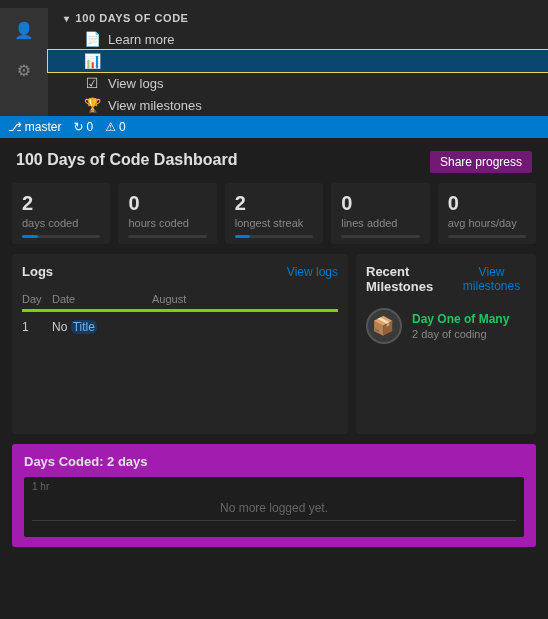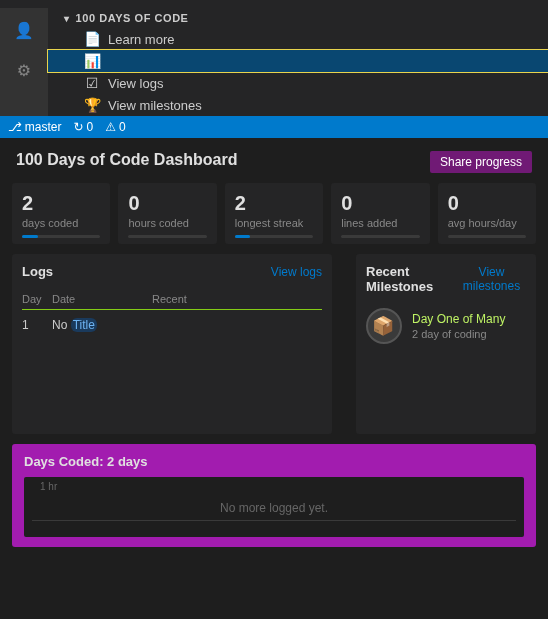--- a/index.html
+++ b/index.html
@@ -155,21 +155,21 @@
       background: #3a3a3a;
     }
     .stat-bar-fill {
       height: 100%;
       border-radius: 2px;
     }
 
     
     .main-content {
       display: flex;
-      gap: 24px;
+      gap: 8px;
       padding: 0 12px 10px 12px;
     }
 
     
     .logs-panel {
       flex: 1;
       background: #252526;
       border-radius: 3px;
       padding: 10px;
       min-height: 180px;
@@ -192,21 +192,21 @@
       text-decoration: none;
       background: none;
       border: none;
     }
     .table-header {
       display: grid;
       grid-template-columns: 30px 100px 1fr;
       font-size: 11px;
       color: #888;
       padding: 4px 0;
-      border-bottom: 1px solid #84cc16;
+      border-bottom: 3px solid #84cc16;
       margin-bottom: 4px;
     }
     .table-row {
       display: grid;
       grid-template-columns: 30px 100px 1fr;
       font-size: 12px;
       color: #ccc;
       padding: 4px 0;
       align-items: center;
     }
@@ -238,22 +238,22 @@
       border-radius: 50%;
       display: flex;
       align-items: center;
       justify-content: center;
       font-size: 18px;
       flex-shrink: 0;
       border: 2px solid #555;
     }
     .milestone-name {
       font-size: 12px;
-      font-weight: 400;
-      color: #bef264;
+      font-weight: 700;
+      color: #22c55e;
     }
     .milestone-desc {
       font-size: 11px;
       color: #888;
       margin-top: 2px;
     }
 
     
     .days-coded-section {
       background: #a21caf;
@@ -273,21 +273,20 @@
       background: #1e1e1e;
       border-radius: 2px;
       padding: 4px 8px;
     }
     .chart-y-label {
       font-size: 10px;
       color: #666;
       position: absolute;
       left: 8px;
       top: 4px;
-      margin-left: 8px;
     }
     .chart-baseline {
       position: absolute;
       bottom: 16px;
       left: 8px;
       right: 8px;
       height: 1px;
       background: #3a3a3a;
     }
     .no-data-text {
@@ -398,21 +397,21 @@
   <div class="main-content">
 
     <div class="logs-panel">
       <div class="panel-header">
         <span class="panel-title">Logs</span>
         <button class="panel-link">View logs</button>
       </div>
       <div class="table-header">
         <span>Day</span>
         <span>Date</span>
-        <span>Recent</span>
+        <span>August</span>
       </div>
       <div class="table-row">
         <span>1</span>
         <span>
           <span>No </span><span class="highlight">Title</span>
         </span>
       </div>
     </div>
 
     <div class="milestones-panel">

